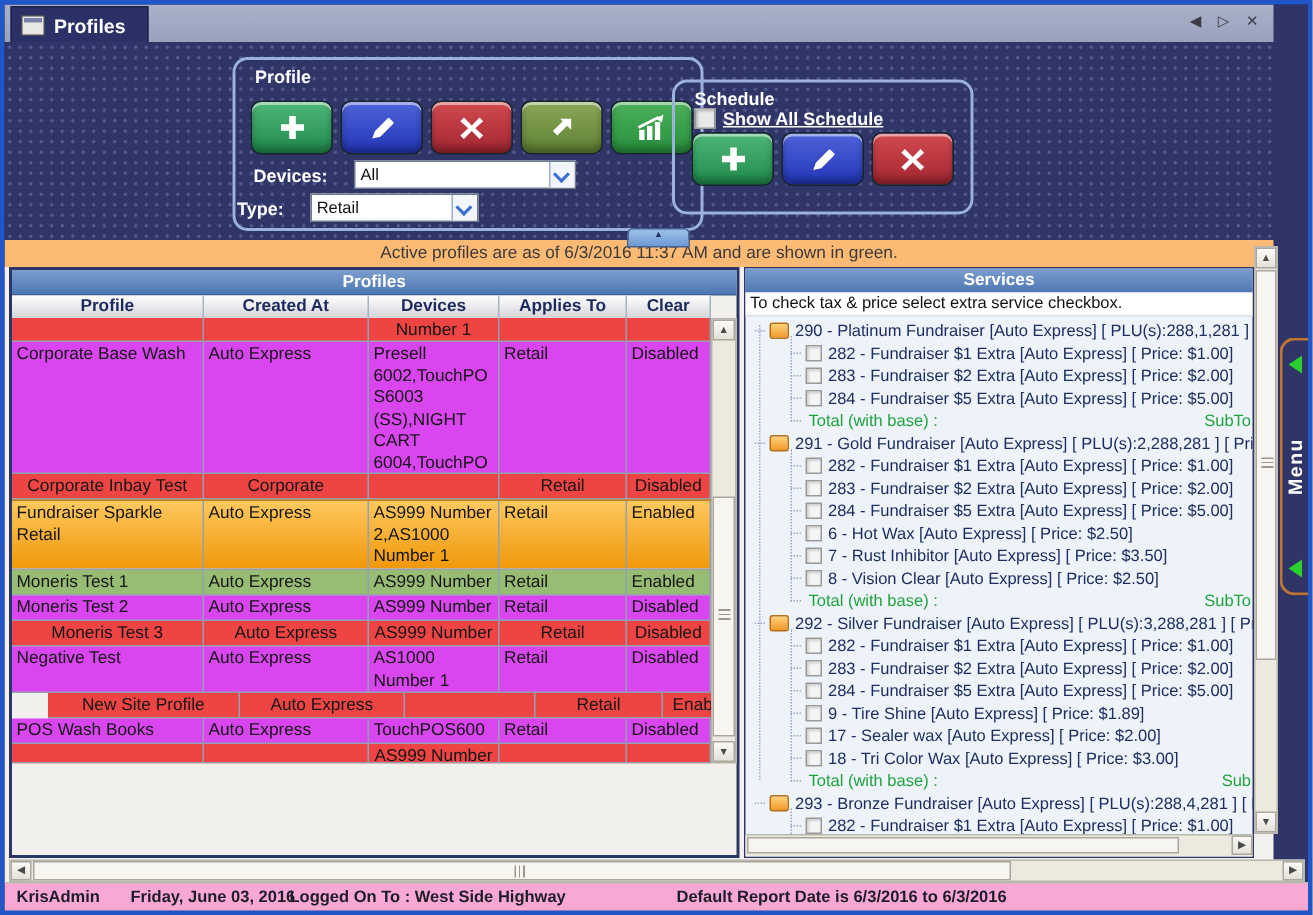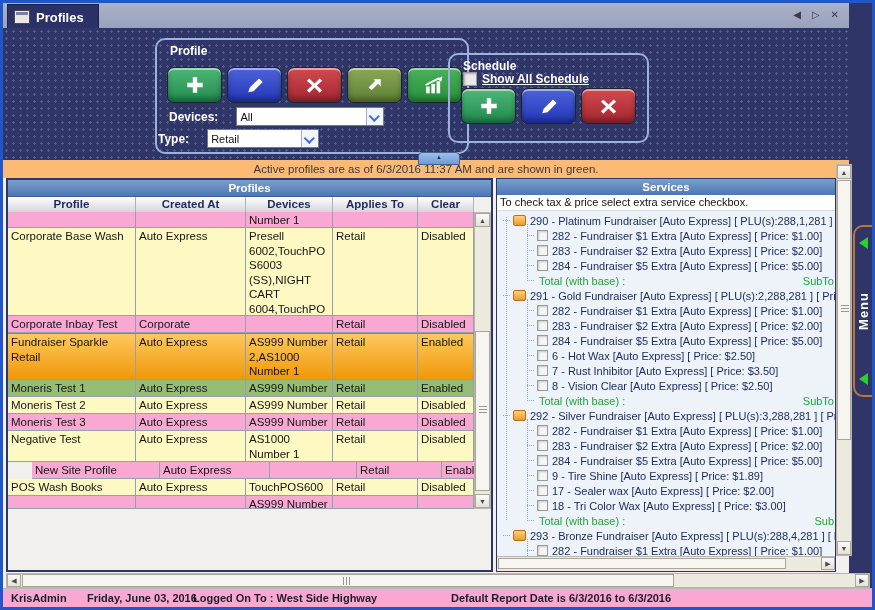--- a/index.html
+++ b/index.html
@@ -49,22 +49,22 @@
   .main-bg{left:0;top:175px;width:846px;height:410px;background:#f2f1ee;}
 
   
   .left-panel{left:3px;top:175px;width:487px;height:394px;box-sizing:border-box;border:2px solid #2a3666;background:#f1f0ed;}
   .pt-title{height:16px;width:483px;background:linear-gradient(#7b9ecf,#4d77b3);border-bottom:1px solid #3c5f94;color:#fff;font-weight:bold;font-size:11.5px;text-align:center;line-height:16px;}
   .pt-cols{display:grid;grid-template-columns:128px 110px 87px 85px 56px;width:466px;height:16px;background:linear-gradient(#ffffff,#d2d2d8);border-bottom:1px solid #8898ac;}
   .pcol{box-sizing:border-box;border-right:1px solid #a9b4c2;color:#1c2a5e;font-weight:bold;font-size:11.5px;text-align:center;line-height:15px;overflow:hidden;}
   .pt-rows{position:absolute;left:0;top:32px;width:466px;overflow:hidden;}
   .prow{display:grid;grid-template-columns:128px 110px 87px 85px 56px;box-sizing:border-box;border-bottom:1px solid #93a0b0;overflow:hidden;}
   .pcell{box-sizing:border-box;border-right:1px solid #93a0b0;font-size:11.5px;line-height:14.5px;color:#151515;padding:1px 3px;overflow:hidden;word-wrap:break-word;}
-  .st-blue{background:#fef9c3;}
-  .st-gray{background:#f9a8d4;}
+  .st-blue{background:#d946ef;}
+  .st-gray{background:#ef4444;text-align:center;}
   .st-active{background:#97bd74;}
   .st-selected{background:linear-gradient(#ffc85e,#f0980a);border-top:1px solid #c27b12;}
 
   
   .sb{position:absolute;background:#eceade;border:1px solid #b9b6ad;box-sizing:border-box;}
   .sb-btn{position:absolute;background:linear-gradient(#fbfaf7,#e4e1d8);border:1px solid #aaa79e;box-sizing:border-box;color:#4a4a4a;font-size:7px;text-align:center;}
   .sb-thumb{position:absolute;background:linear-gradient(#fdfcf9,#ecead z);background:#f7f5f0;border:1px solid #a9a69d;box-sizing:border-box;}
   .grip-h{position:absolute;left:50%;top:3px;width:9px;height:8px;margin-left:-5px;background:repeating-linear-gradient(90deg,#9a978e 0 1px,transparent 1px 3px);}
   .grip-v{position:absolute;top:50%;left:3px;height:9px;width:8px;margin-top:-5px;background:repeating-linear-gradient(#9a978e 0 1px,transparent 1px 3px);}
   .pt-vscroll{left:466px;top:32px;width:17px;height:297px;}

